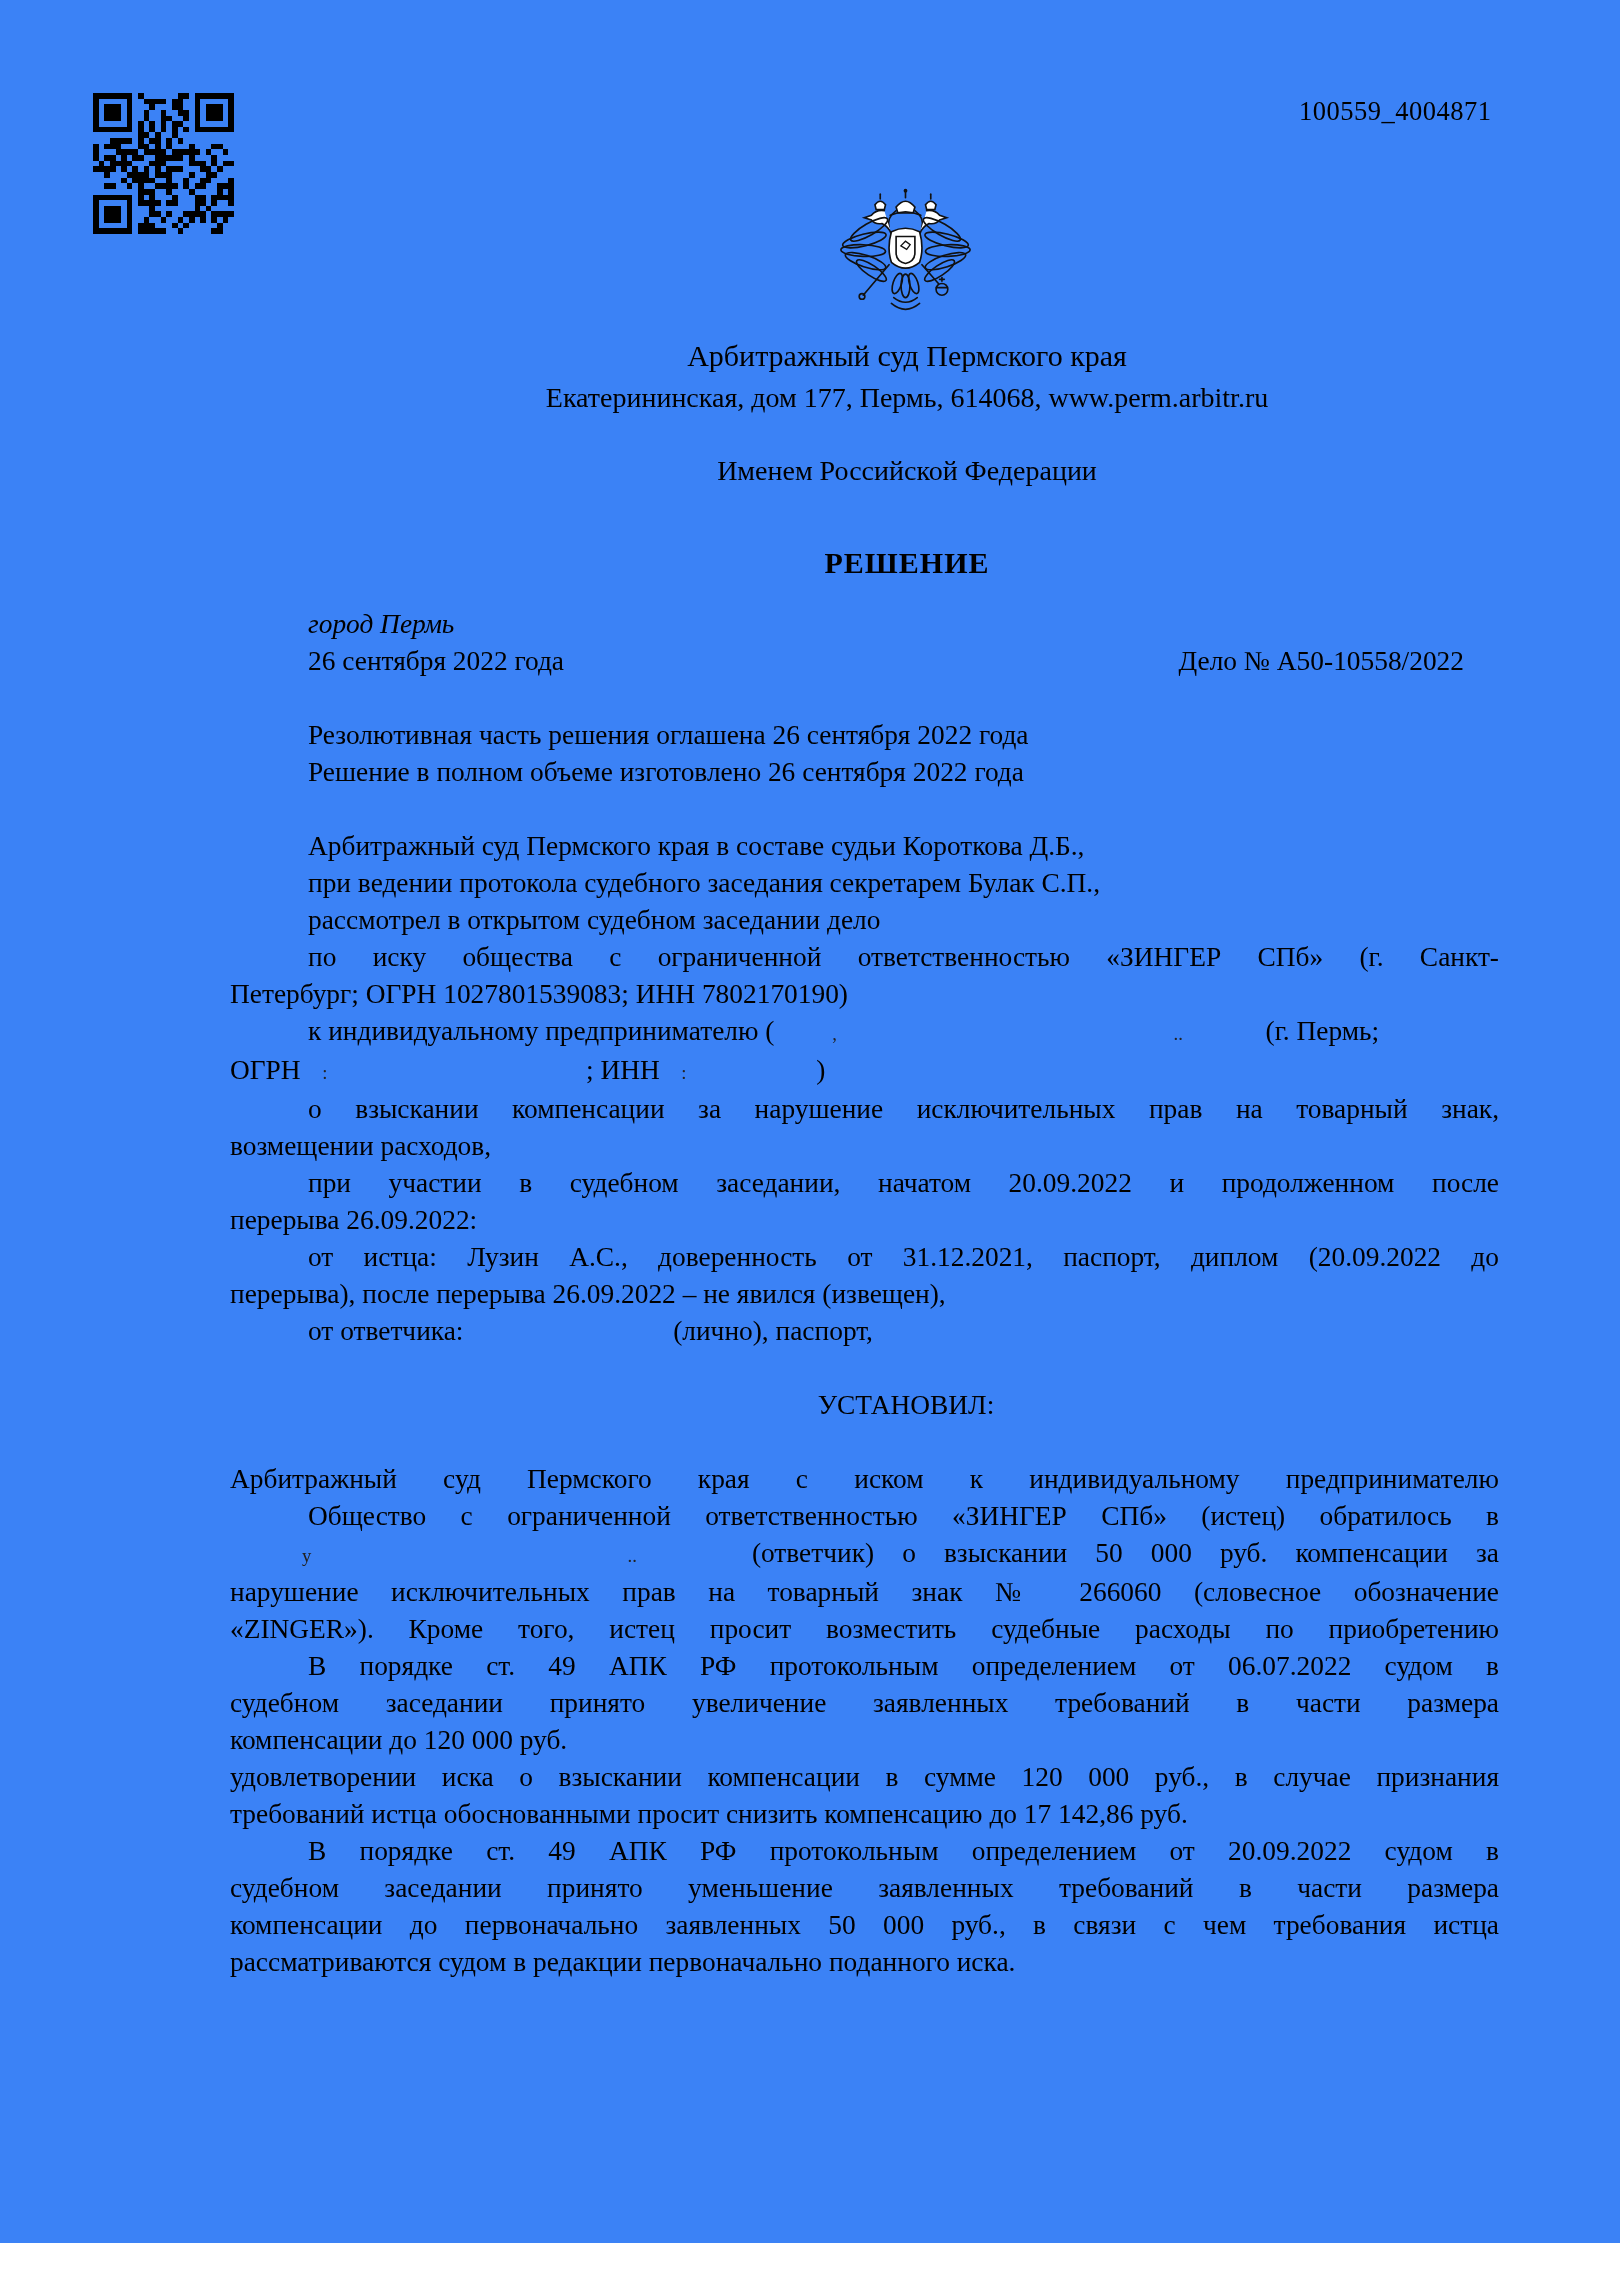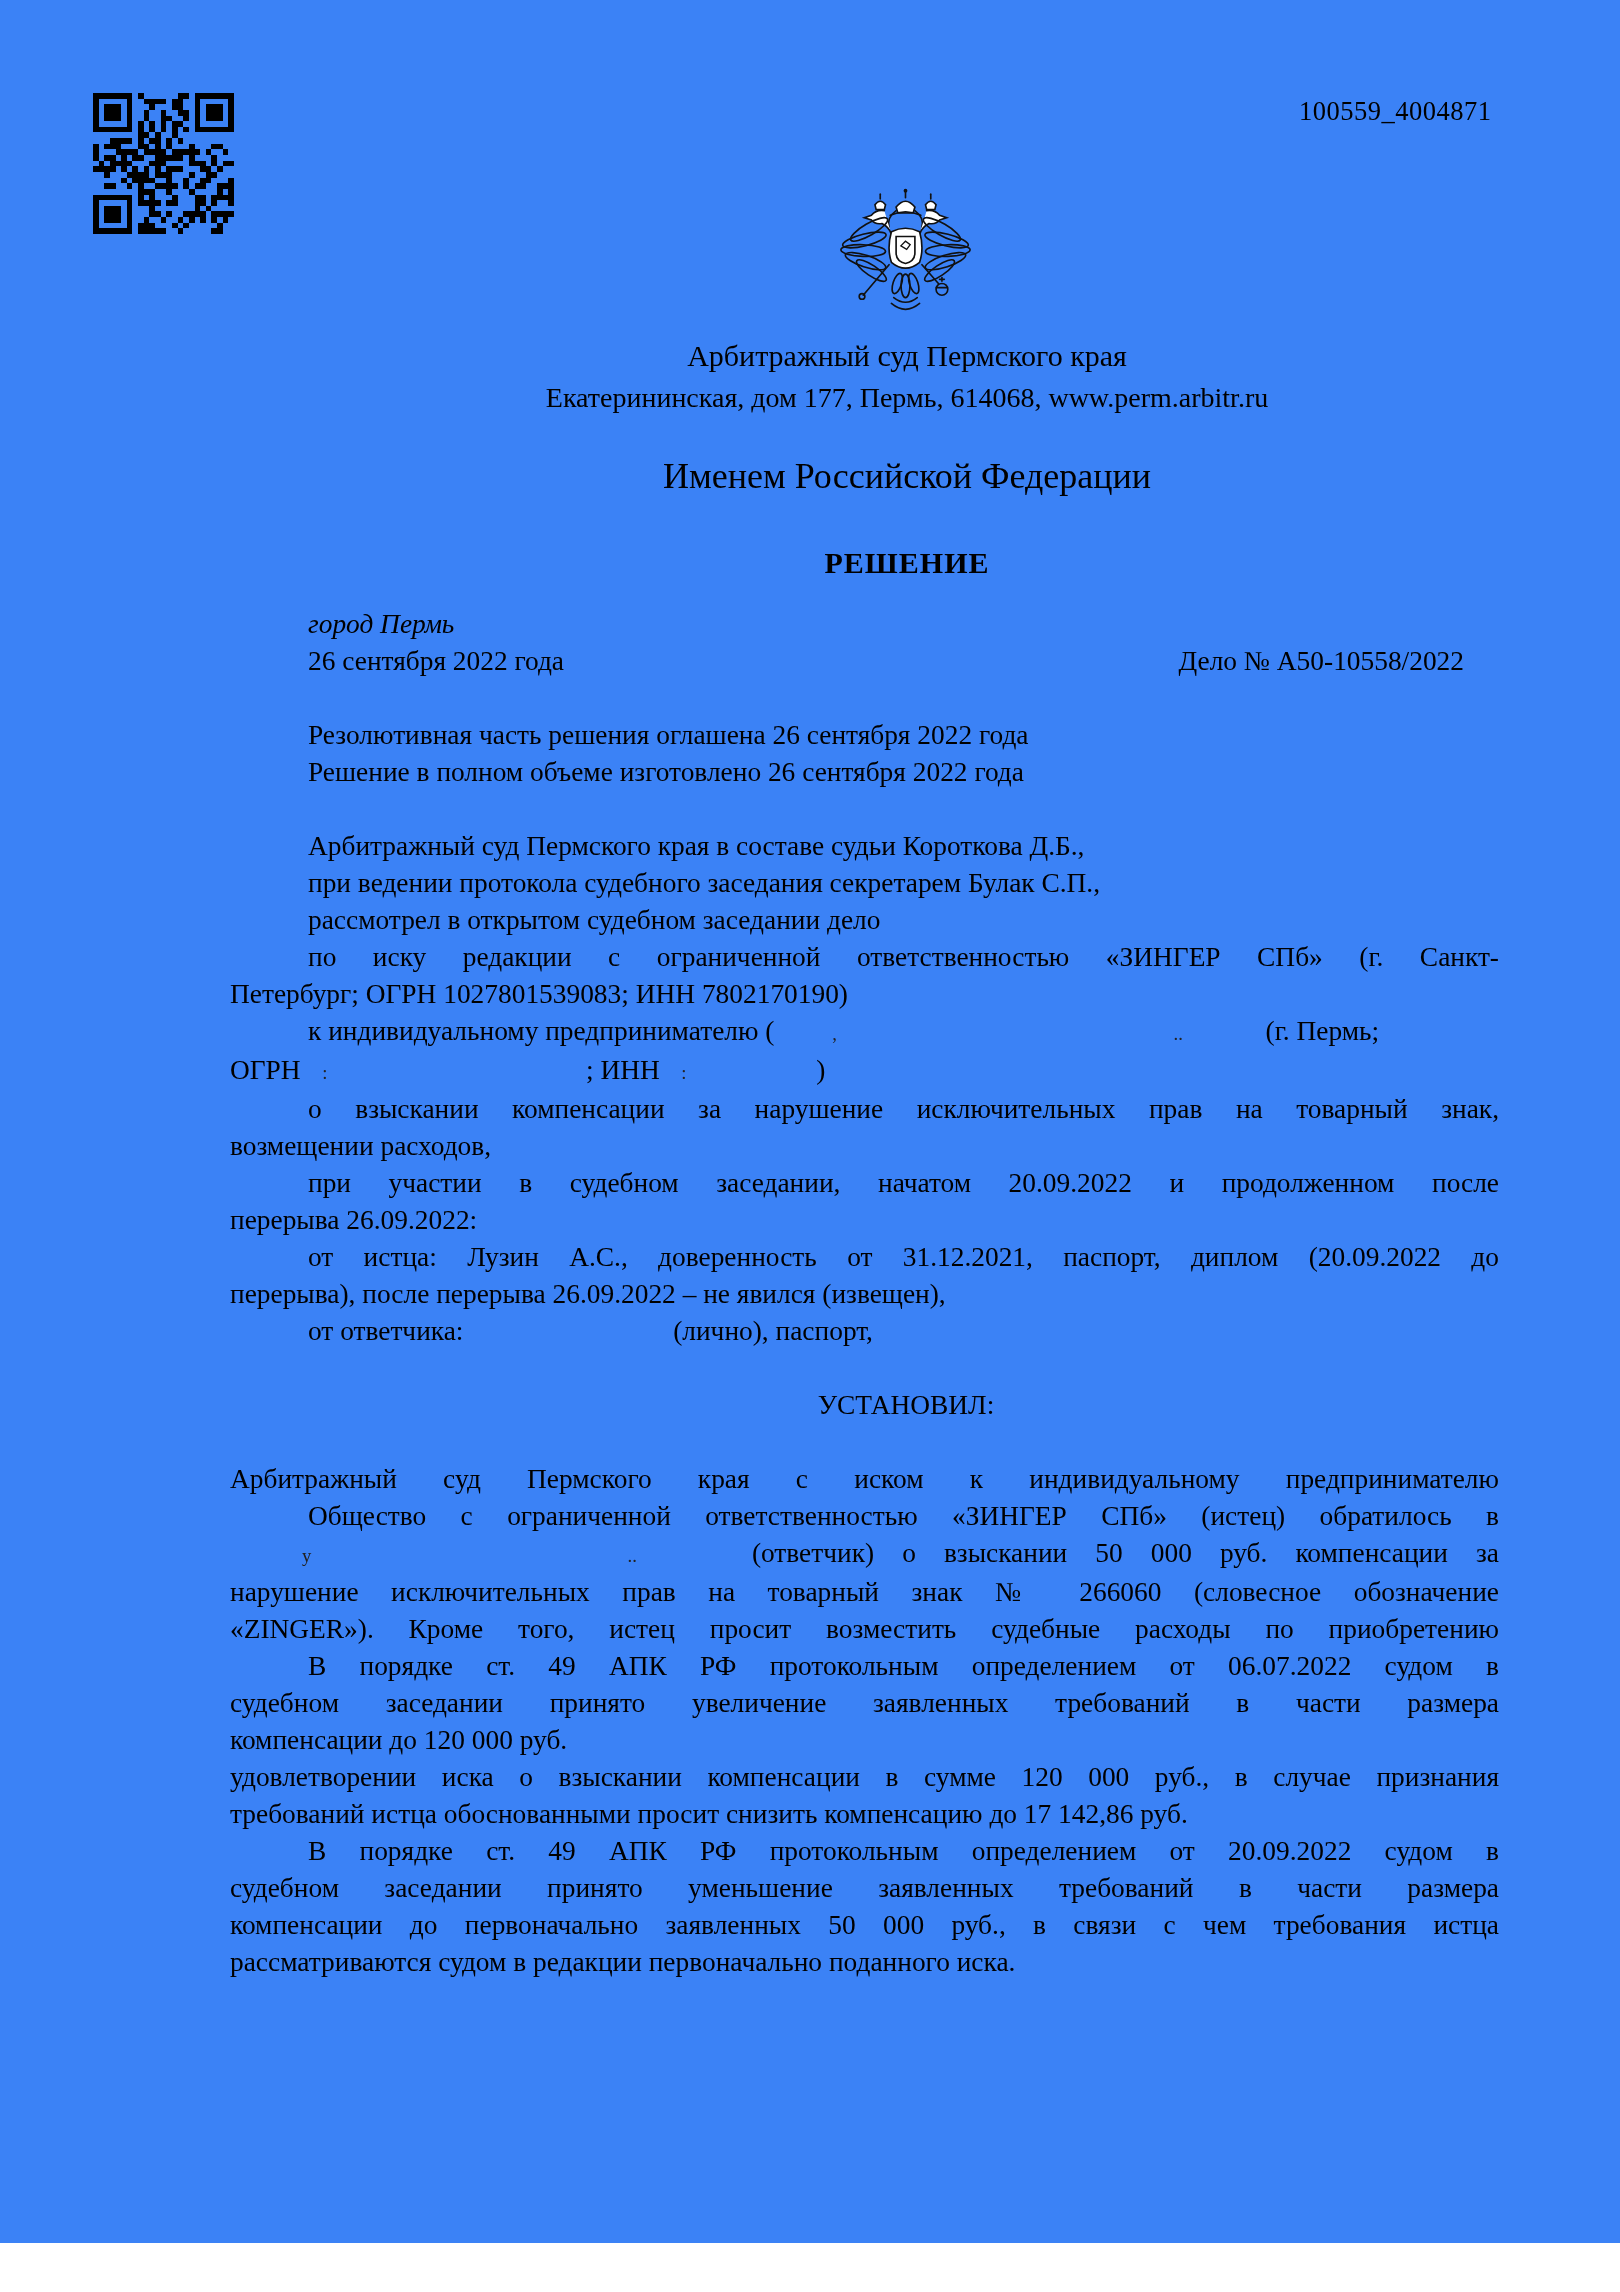--- a/index.html
+++ b/index.html
@@ -21,21 +21,21 @@
   .qr svg{width:100%;height:100%;fill:#000;}
   .emblem{
     position:absolute;left:835px;top:186px;width:141px;height:155px;
   }
   .emblem svg{width:100%;height:100%;}
   .hdr{
     position:absolute;left:314px;width:1186px;text-align:center;
   }
   .court-name{top:339px;font-size:30px;font-weight:normal;}
   .court-address{top:382px;font-size:28px;}
-  .in-name{top:455px;font-size:36px;}
+  .in-name{top:455px;font-size:28px;}
   .decision-title{top:546px;font-size:30px;font-weight:bold;letter-spacing:1px;}
   .body-block{
     position:absolute;left:230px;top:606px;width:1269px;
     font-size:27.4px;
   }
   .line{min-height:37px;line-height:37px;text-align:left;white-space:normal;}
   .indent{padding-left:78px;}
   .just{text-align:justify;text-align-last:justify;}
   .center{text-align:center;text-align-last:center;margin-left:83px;}
   .italic{font-style:italic;}
@@ -416,21 +416,21 @@
         <span>26 сентября 2022 года</span>
         <span>Дело № А50-10558/2022</span>
       </div>
       <div class="line"></div>
       <div class="line indent">Резолютивная часть решения оглашена 26 сентября 2022 года</div>
       <div class="line indent">Решение в полном объеме изготовлено 26 сентября 2022 года</div>
       <div class="line"></div>
       <div class="line indent">Арбитражный суд Пермского края в составе судьи Короткова Д.Б.,</div>
       <div class="line indent">при ведении протокола судебного заседания секретарем Булак С.П.,</div>
       <div class="line indent">рассмотрел в открытом судебном заседании дело</div>
-      <div class="line indent just">по иску редакции с ограниченной ответственностью «ЗИНГЕР СПб» (г. Санкт-</div>
+      <div class="line indent just">по иску общества с ограниченной ответственностью «ЗИНГЕР СПб» (г. Санкт-</div>
       <div class="line">Петербург; ОГРН 1027801539083; ИНН 7802170190)</div>
       <div class="line indent">к индивидуальному предпринимателю ( <span class="gap" style="width: 44px;"></span> <span class="frag">,</span> <span class="gap" style="width: 323px;"></span> <span class="frag">..</span> <span class="gap" style="width: 69px;"></span> (г. Пермь;</div>
       <div class="line">ОГРН <span class="gap" style="width: 7.8px;"></span> <span class="frag">:</span> <span class="gap" style="width: 245px;"></span> ; ИНН <span class="gap" style="width: 7.8px;"></span> <span class="frag">:</span> <span class="gap" style="width: 116px;"></span> )</div>
       <div class="line indent just">о взыскании компенсации за нарушение исключительных прав на товарный знак,</div>
       <div class="line">возмещении расходов,</div>
       <div class="line indent just">при участии в судебном заседании, начатом 20.09.2022 и продолженном после</div>
       <div class="line">перерыва 26.09.2022:</div>
       <div class="line indent just">от истца: Лузин А.С., доверенность от 31.12.2021, паспорт, диплом (20.09.2022 до</div>
       <div class="line">перерыва), после перерыва 26.09.2022 – не явился (извещен),</div>
       <div class="line indent">от ответчика: <span class="gap" style="width: 196px;"></span> (лично), паспорт,</div>

